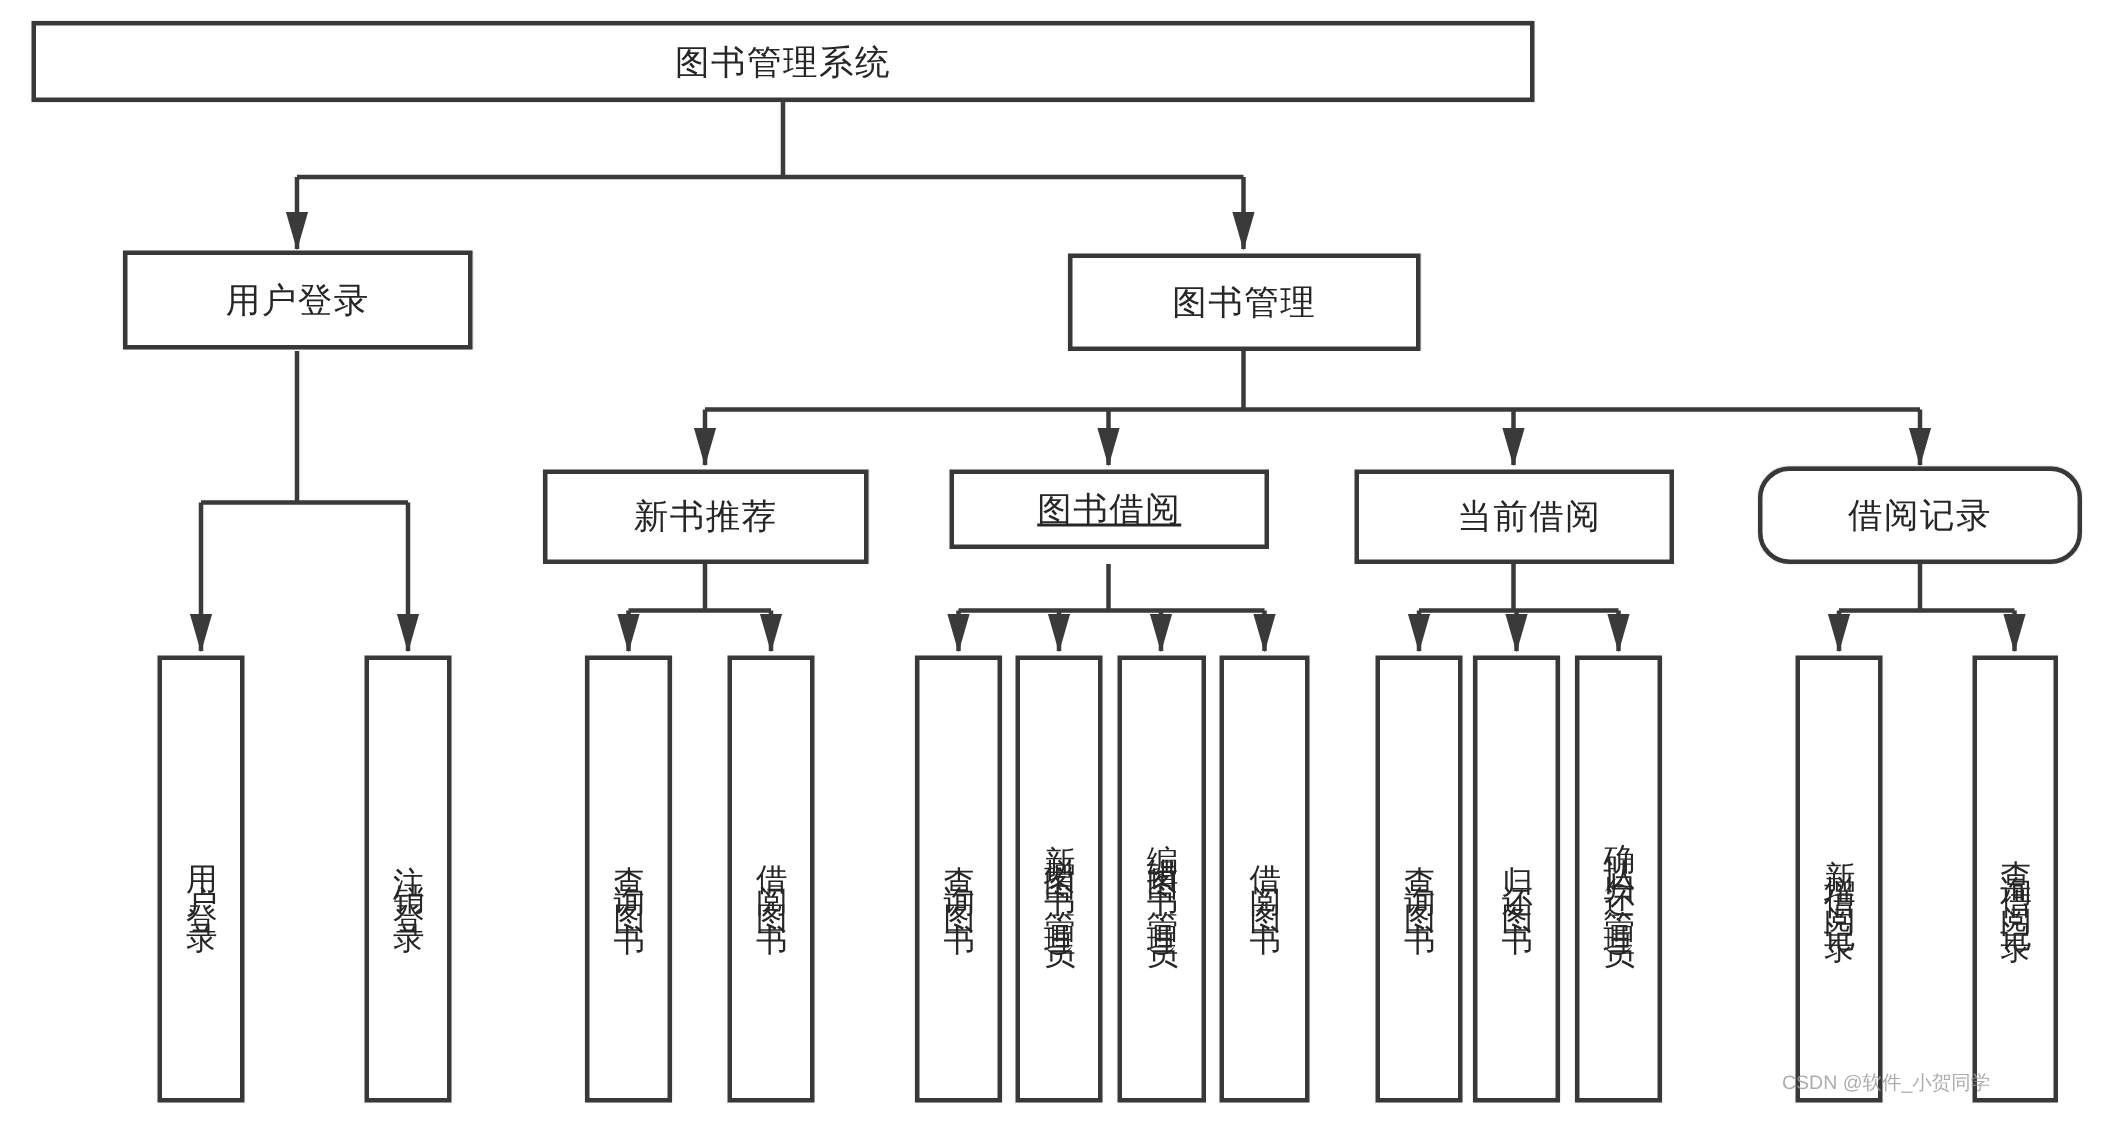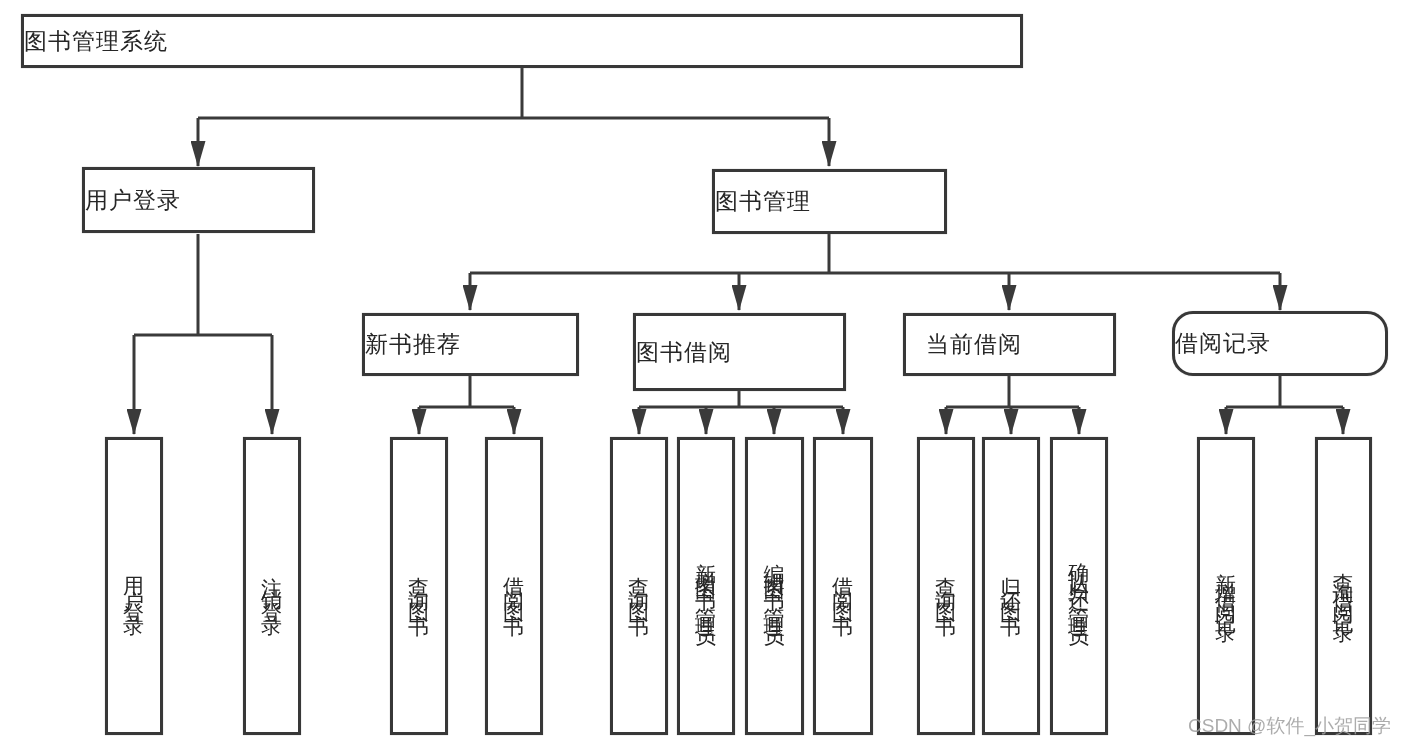--- a/index.html
+++ b/index.html
@@ -12,20 +12,21 @@
     overflow: hidden;
   }
   svg.lines { position: absolute; left: 0; top: 0; }
   .box {
     position: absolute;
     background: #ffffff;
     border: 3px solid #383838;
     box-sizing: border-box;
     display: flex;
     align-items: center;
+    justify-content: center;
     font-size: 23px;
     color: #262626;
     letter-spacing: 1px;
     box-shadow: 0 0 1px rgba(120,120,120,0.6);
   }
   .vbox {
     position: absolute;
     top: 437px;
     height: 298px;
     background: #ffffff;
@@ -44,21 +45,21 @@
     line-height: 1;
     white-space: nowrap;
   }
   .sp4 { letter-spacing: 13px; }
   .sp6 { letter-spacing: 10px; }
   .sp8 { letter-spacing: 9px; }
   .watermark {
     position: absolute;
     left: 1188px;
     top: 713px;
-    font-size: 19px;
+    font-size: 13px;
     color: rgba(158,158,158,0.85);
     white-space: nowrap;
   }
 </style>
 </head>
 <body>
 
 <div class="canvas">
 
   <svg class="lines" width="1405" height="747" viewBox="0 0 1405 747">
@@ -111,21 +112,21 @@
   <div class="box" style="left:82px; top:167px; width:233px; height:66px;">
     <span>用户登录</span>
   </div>
   <div class="box" style="left:712px; top:169px; width:235px; height:65px;">
     <span>图书管理</span>
   </div>
 
   <div class="box" style="left:362px; top:313px; width:217px; height:63px;">
     <span>新书推荐</span>
   </div>
-  <div class="box" style="left:633px; top:313px; width:213px; height:78px;">
+  <div class="box" style="left:633px; top:313px; width:213px; height:53px;text-decoration:underline;">
     <span>图书借阅</span>
   </div>
   <div class="box" style="left:903px; top:313px; width:213px; height:63px;padding-left:20px;">
     <span>当前借阅</span>
   </div>
   <div class="box" style="left:1172px; top:311px; width:216px; height:65px;border-radius:21px;">
     <span>借阅记录</span>
   </div>
 
   <div class="vbox" style="left:105px; width:58px;">

